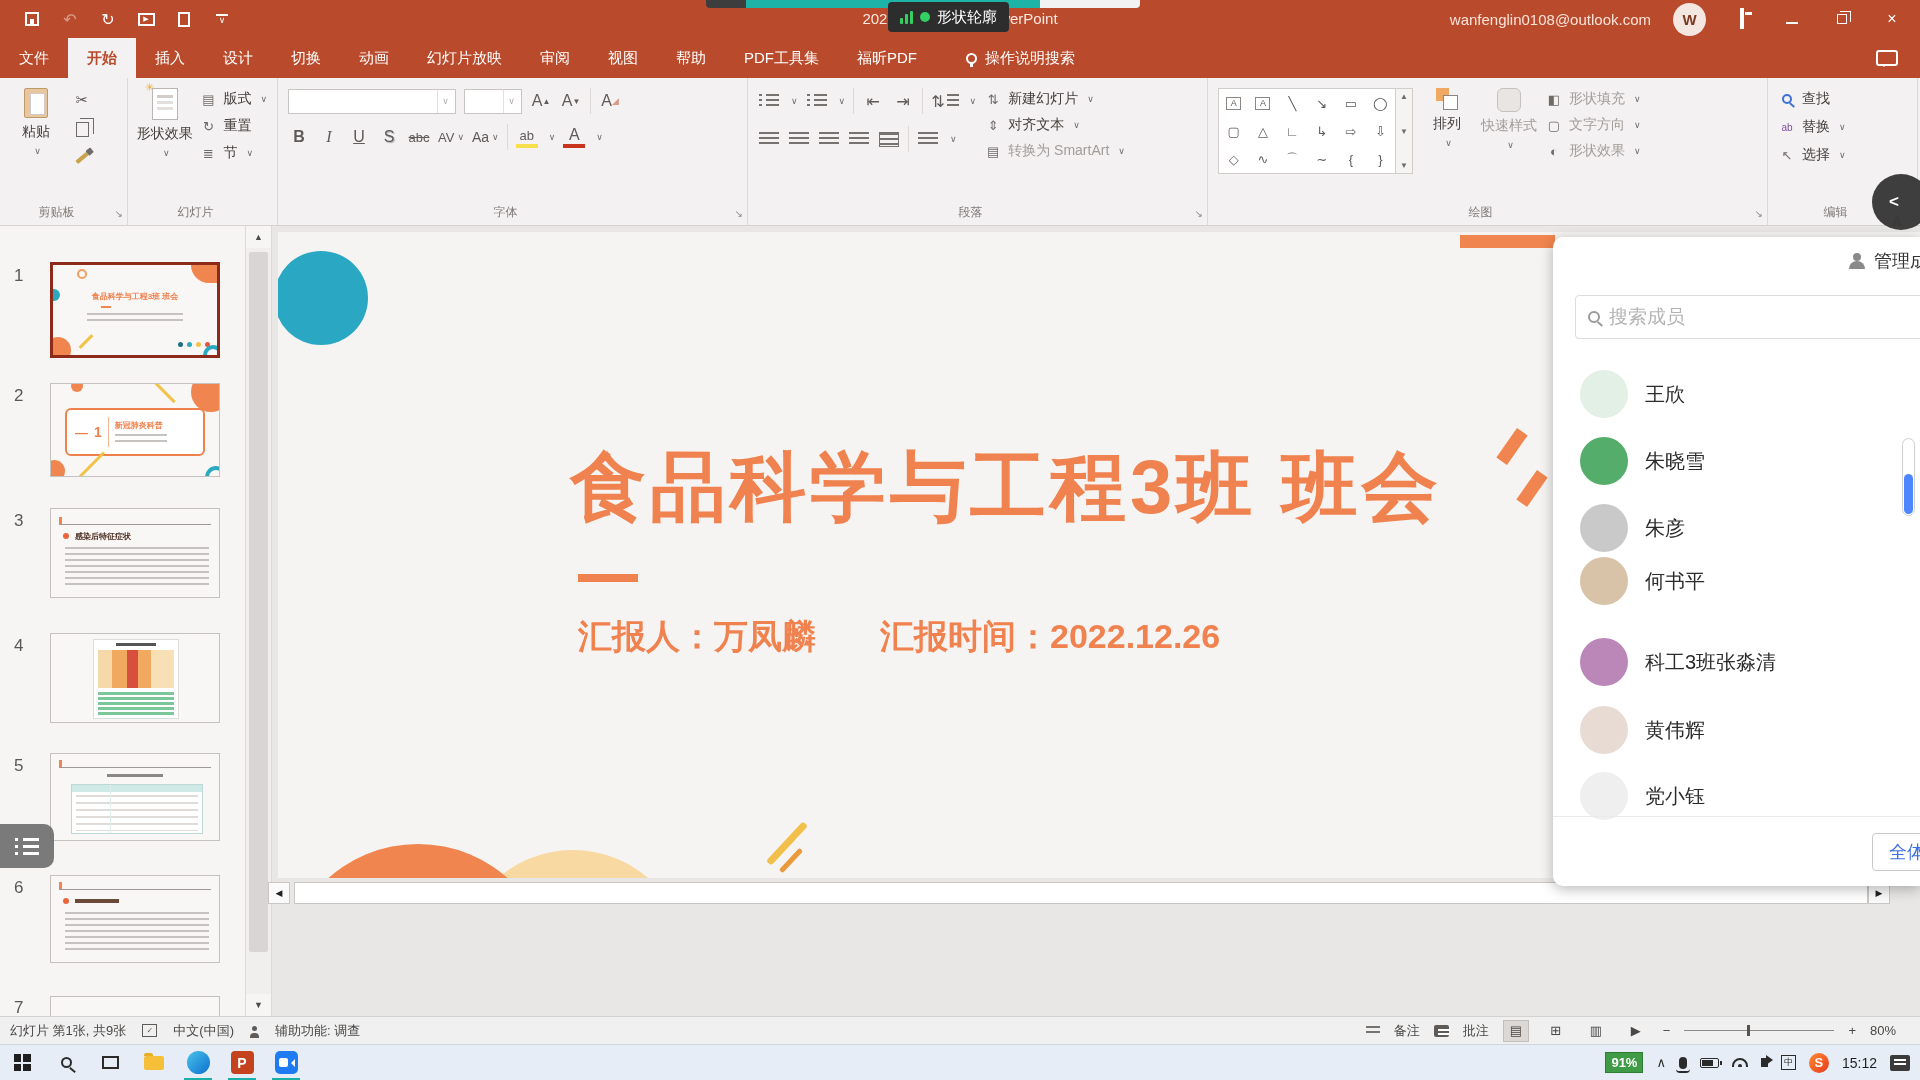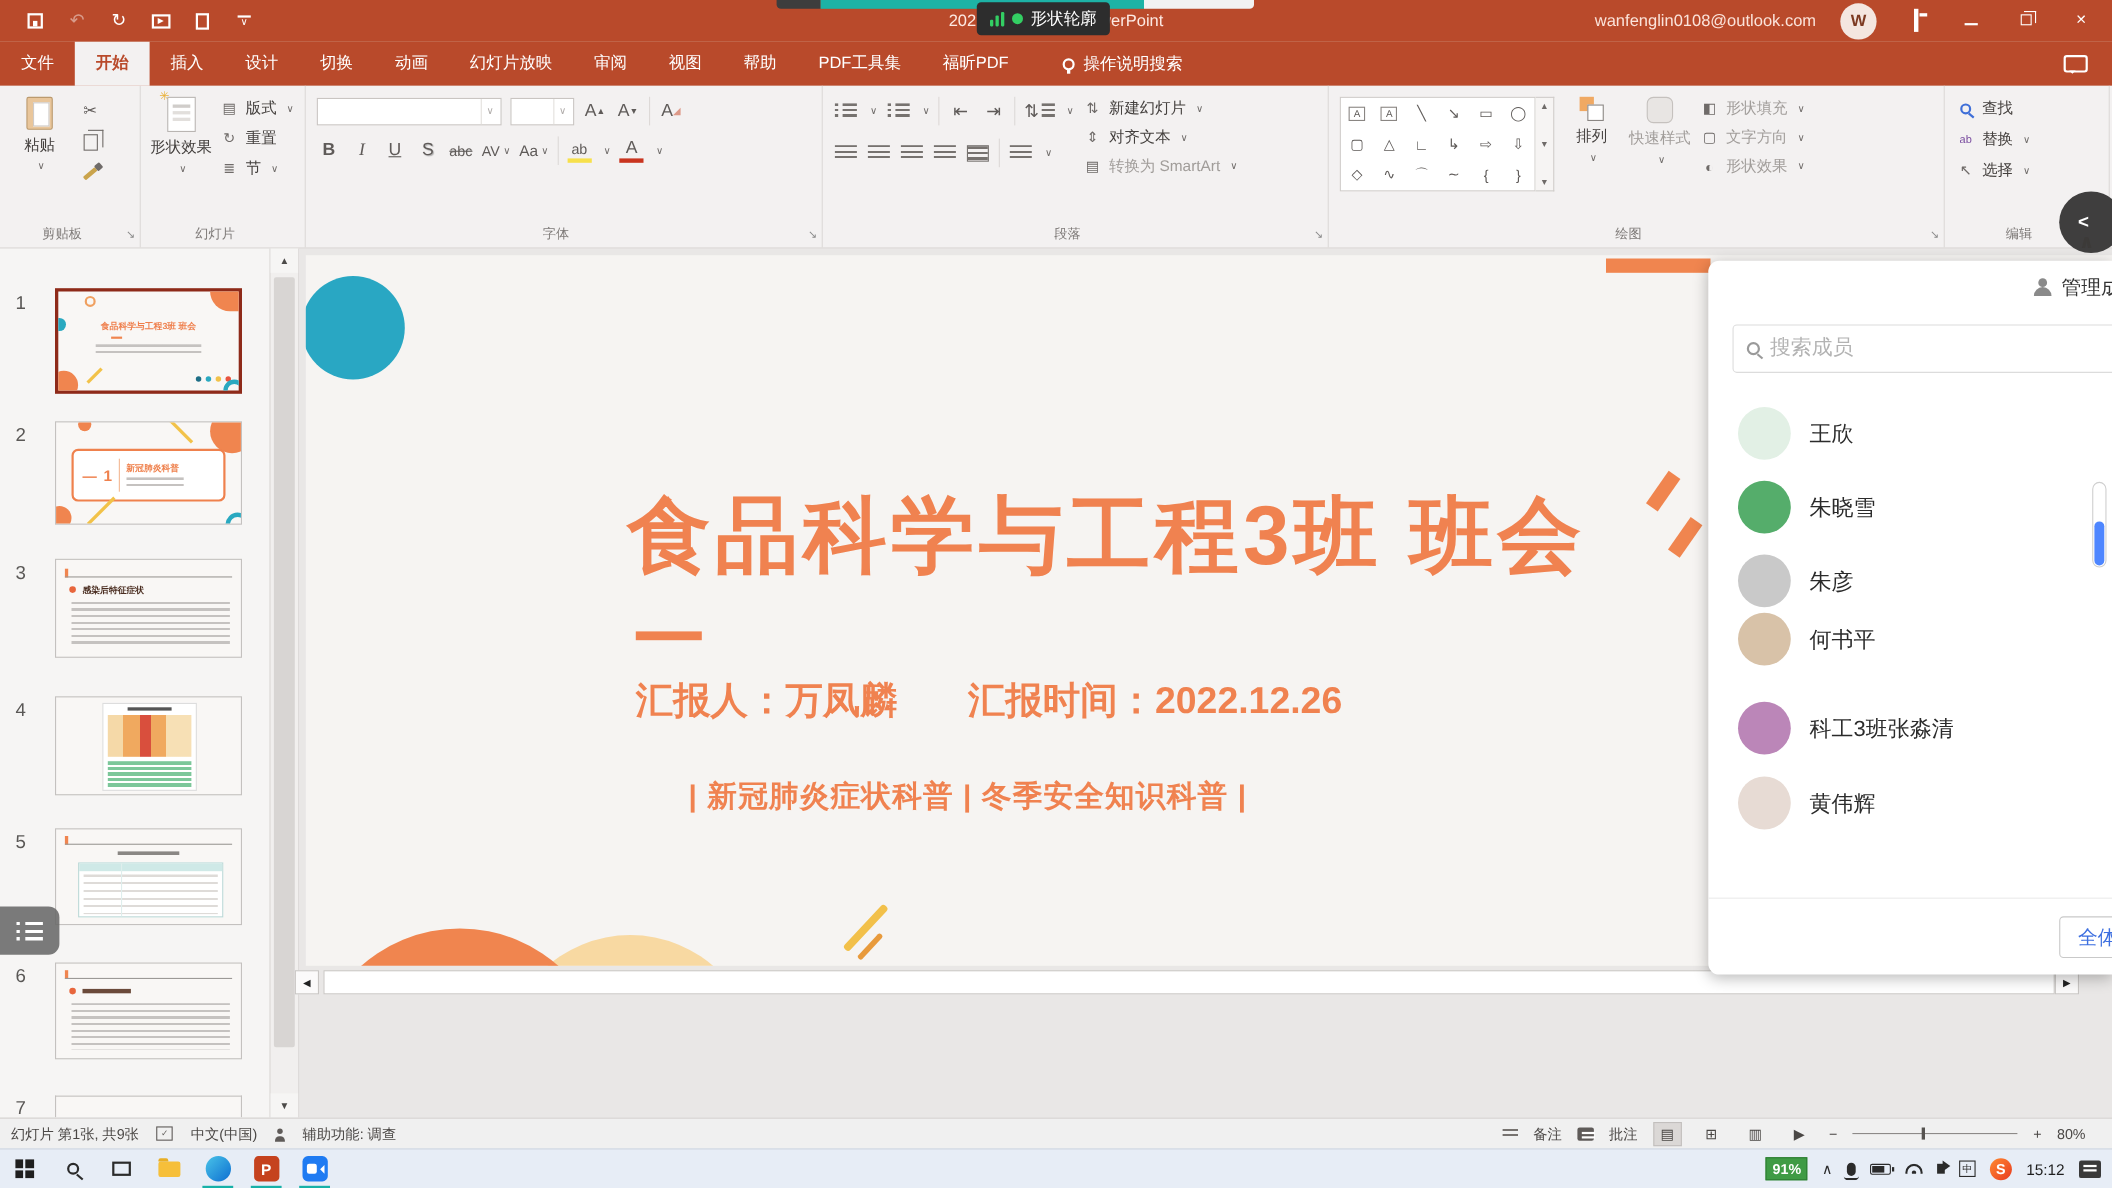--- a/index.html
+++ b/index.html
@@ -592,21 +592,20 @@
       <span class="dec" style="left:180px;top:618px;width:230px;height:230px;border-radius:50%;background:#f8d9a2"></span>
       <span class="dec" style="left:5px;top:612px;width:270px;height:270px;border-radius:50%;background:#f0854f"></span>
       <span class="dec" style="left:482px;top:608px;width:54px;height:7px;background:#f2c04a;transform:rotate(-47deg);border-radius:3px"></span>
       <span class="dec" style="left:498px;top:626px;width:30px;height:5px;background:#e89a3c;transform:rotate(-47deg);border-radius:2px"></span>
       <div class="s-title">食品科学与工程3班 班会</div>
       <div class="s-dash"></div>
       <div class="s-line2">
         <span>汇报人：万凤麟</span>
         <span>汇报时间：2022.12.26</span>
       </div>
-      <div class="s-sub">|  新冠肺炎症状科普 |  冬季安全知识科普 |</div>
     </div>
   </div>
 
   <div class="hscroll">
     <span class="hs-btn">◀</span>
     <span class="hs-track"></span>
     <span class="hs-btn" style="margin-right:30px">▶</span>
   </div>
 
 
@@ -715,20 +714,24 @@
       <span class="m-name">何书平</span>
     </div>
     <div class="mrow-item" style="top:395px">
       <span class="m-avatar" style="background: rgb(187, 134, 184);"></span>
       <span class="m-name">科工3班张淼清</span>
     </div>
     <div class="mrow-item" style="top:463px">
       <span class="m-avatar" style="background: rgb(231, 219, 212);"></span>
       <span class="m-name">黄伟辉</span>
     </div>
+    <div class="mrow-item" style="top:529px">
+      <span class="m-avatar" style="background: rgb(239, 239, 239);"></span>
+      <span class="m-name">党小钰</span>
+    </div>
     <div class="p-pill">
         <i></i>
       </div>
     <div class="p-div"></div>
     <div class="p-muteall">全体静音</div>
   </div>
 
   <div class="collapse-btn">&lt;</div>
   <div class="list-toggle">
       <span class="i-list"></span>

